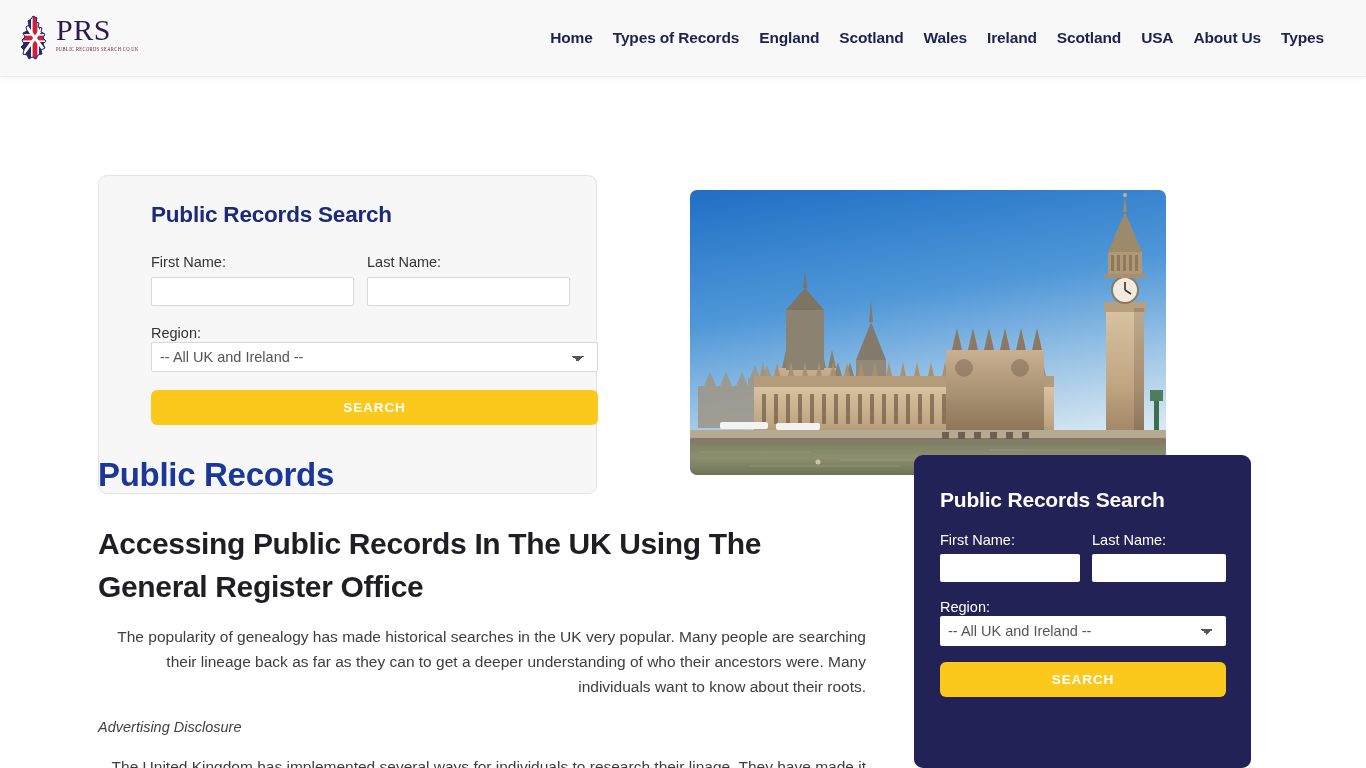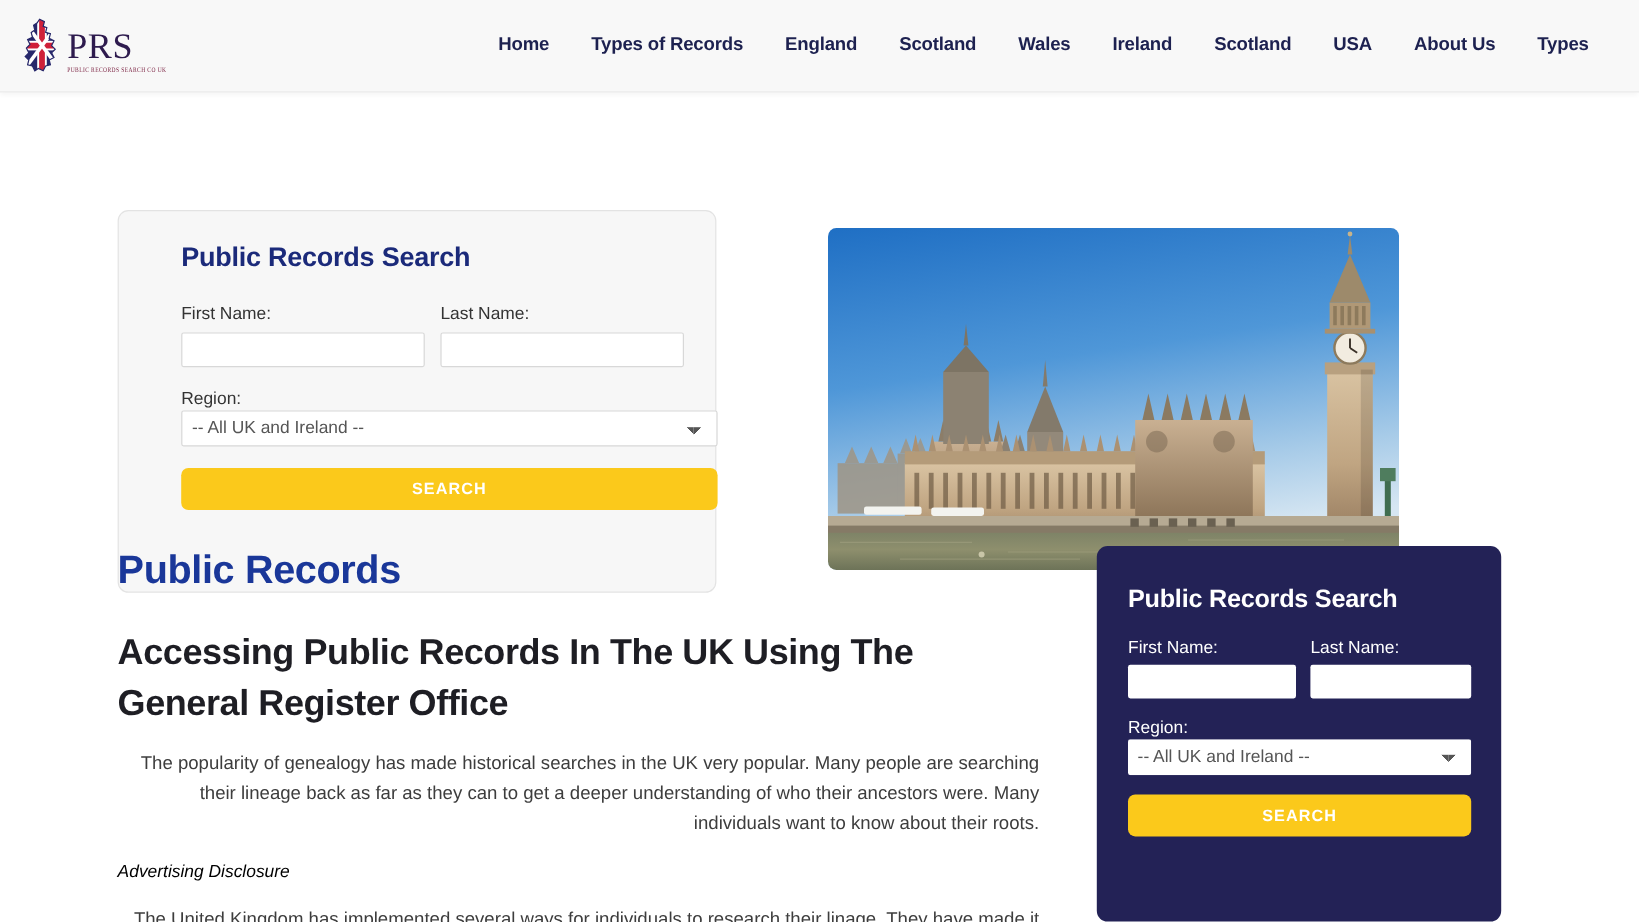--- a/index.html
+++ b/index.html
@@ -17,21 +17,21 @@
     height: 77px;
     background: #f8f8f8;
     border-bottom: 1px solid #ececec;
     box-shadow: 0 2px 4px rgba(0,0,0,0.045);
     display: flex;
     align-items: center;
     z-index: 20;
   }
   .logo-wrap {
     display: flex;
-    align-items: flex-end;
+    align-items: flex-start;
     margin-left: 18px;
     text-decoration: none;
   }
   .logo-map { width: 34px; height: 46px; display:block; }
   .logo-text { margin-left: 4px; line-height: 1; }
   .logo-prs {
     font-family: "Liberation Serif", serif;
     font-size: 30px;
     letter-spacing: 0.5px;
     color: #2e1b4e;
@@ -48,21 +48,21 @@
     white-space: nowrap;
     transform: scaleY(1.25);
     transform-origin: left top;
   }
 
   .main-nav {
     margin-left: auto;
     margin-right: 42px;
     display: flex;
     align-items: flex-start;
-    gap: 35px;
+    gap: 20px;
   }
   .nav-link {
     font-size: 15.5px;
     font-weight: bold;
     color: #1d2150;
     text-decoration: none;
     white-space: nowrap;
     letter-spacing: -0.15px;
   }
 
@@ -189,21 +189,21 @@
     line-height: 1.62;
     color: #3d3d3d;
     width: 768px;
     text-align: right;
   }
   .ad-disclosure {
     display: inline-block;
     margin: 19px 0 0 0;
     font-size: 14.5px;
     font-style: italic;
-    color: #000000;
+    color: #404040;
     text-decoration: none;
   }
   .body-p.last { margin-top: 18px; }
 
   
   .sidebar-box {
     position: absolute;
     left: 914px; top: 15px;
     width: 337px; height: 313px;
     background: #232256;

